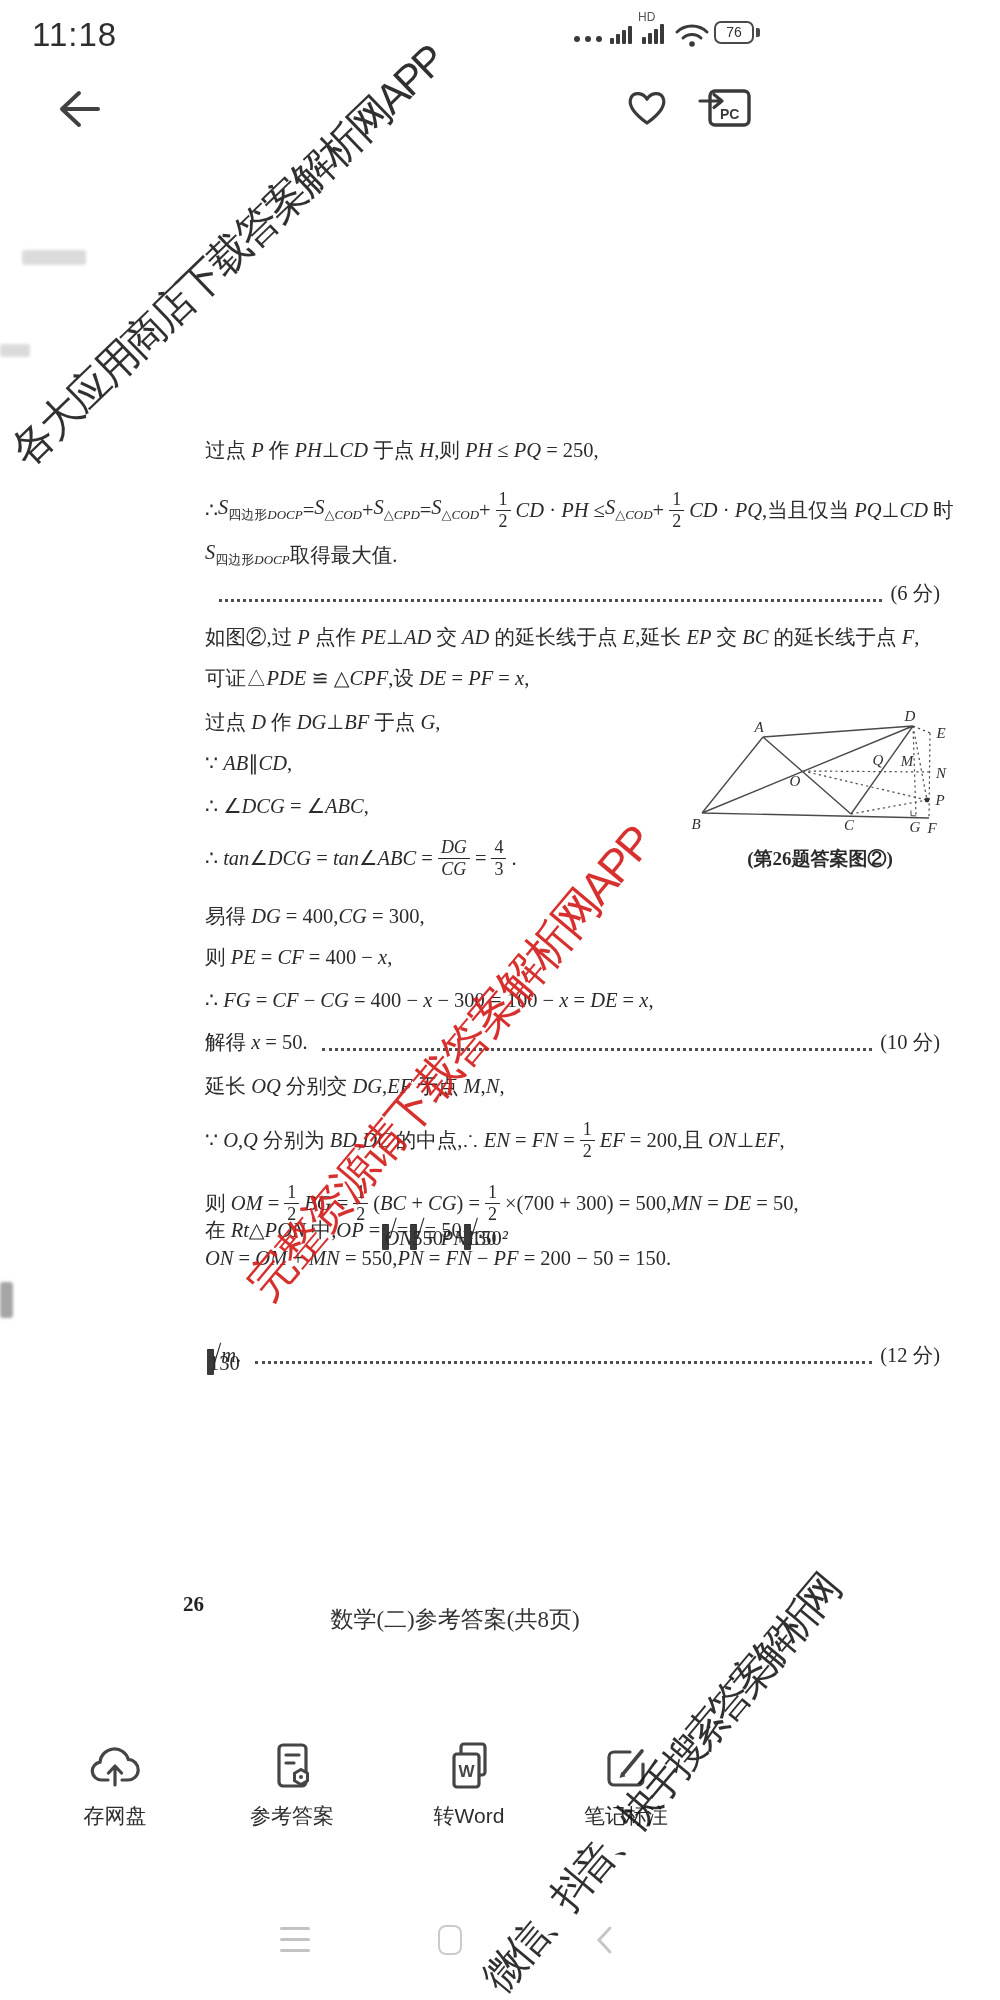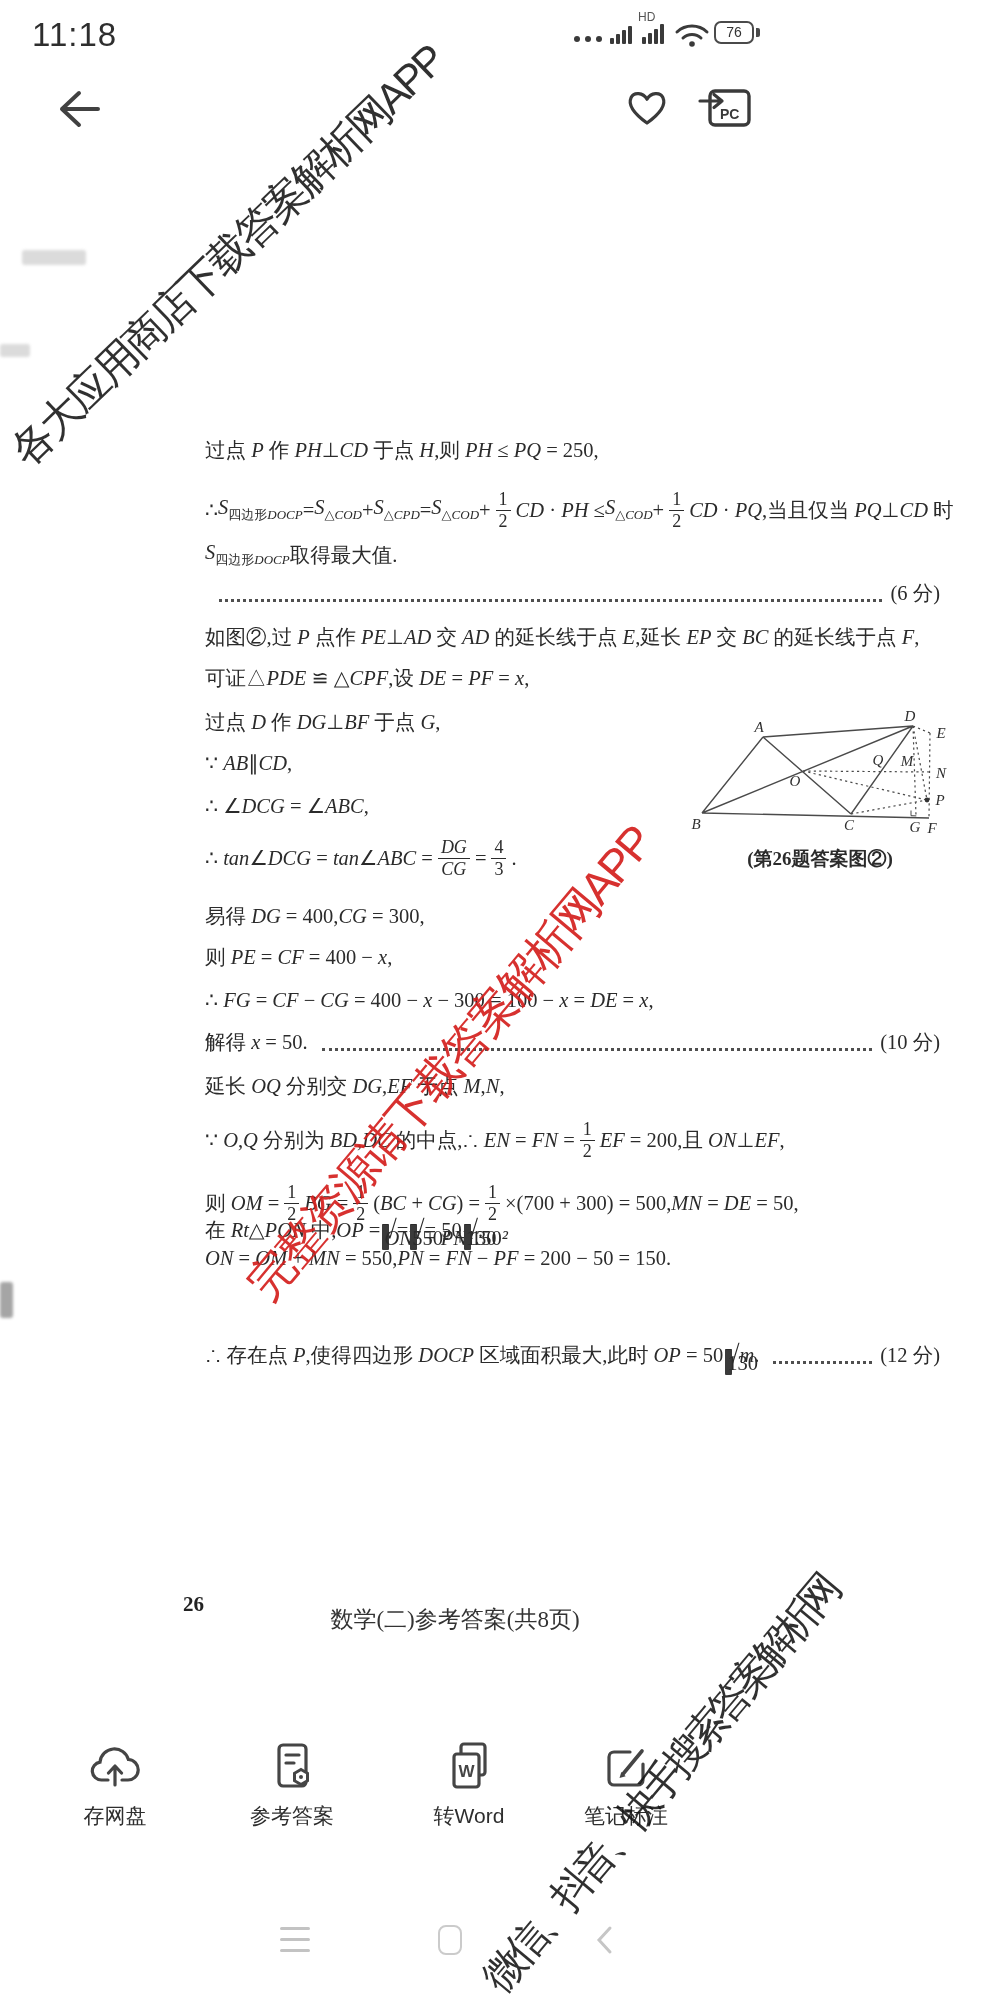--- a/index.html
+++ b/index.html
@@ -237,21 +237,20 @@
           <span class="bar">550<i>²</i> + 150<i>²</i></span>
         </span>
         <span> = 50</span>
         <span class="sqrt">
           <span class="rad">√</span>
           <span class="bar">130</span>
         </span>
         <span>.</span>
       </div>
       <div class="mline l19">
-        <span>∴ 存在点 <i>P</i>,使得四边形 <i>DOCP</i> 区域面积最大,此时 <i>OP</i> = 50</span>
         <span class="sqrt">
           <span class="rad">√</span>
           <span class="bar">130</span>
         </span>
         <span> <i>m</i>.</span>
         <span class="dots"></span>
         <span class="score">(12 分)</span>
       </div>
     </div>
 </div>

